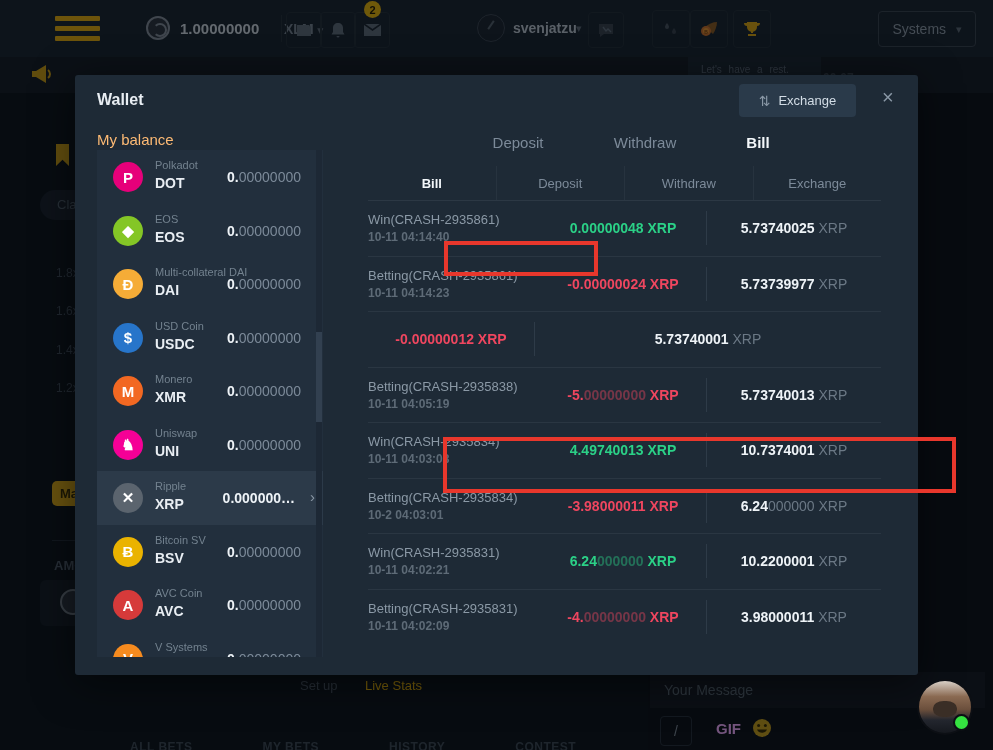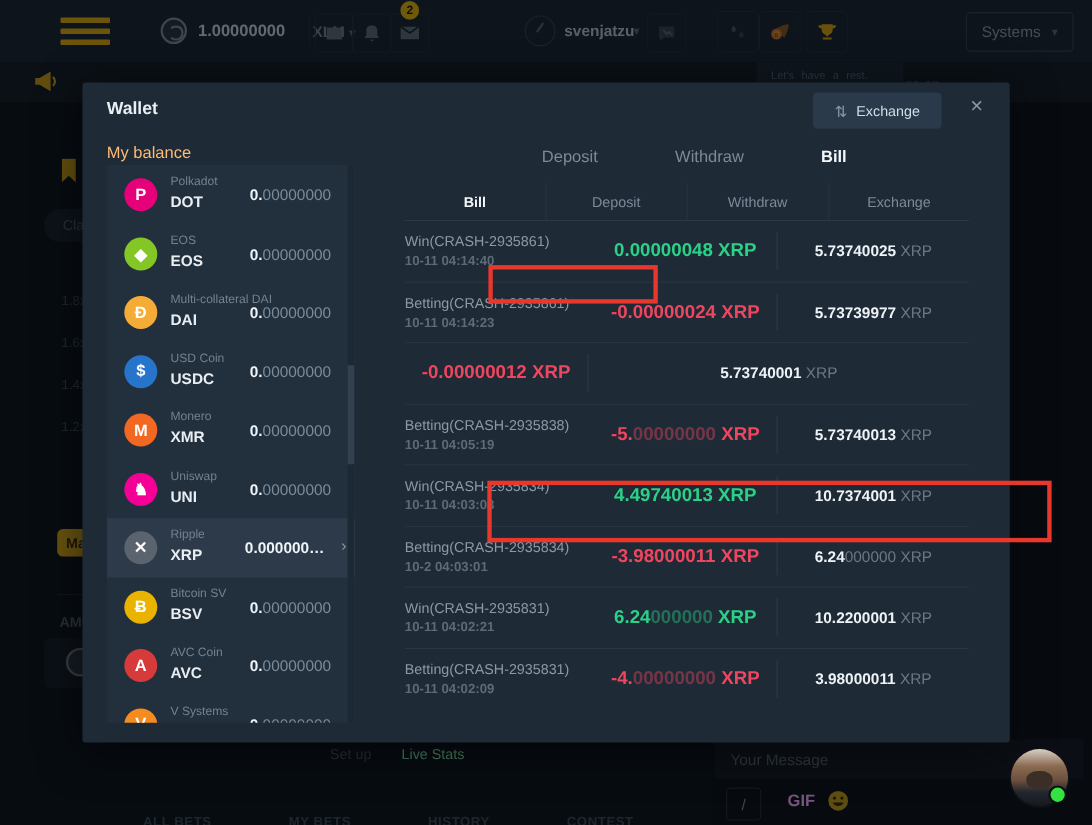--- a/index.html
+++ b/index.html
@@ -64,21 +64,21 @@
   .maxbtn{left:52px;top:481px;width:40px;height:25px;background:#d7a516;border-radius:5px;
           color:#35290237;} 
   .max-t{left:60px;top:486px;font-size:13px;font-weight:bold;color:#3a2d02;}
   .lsep{left:52px;top:540px;width:40px;height:1px;background:#222b35;}
   .amo-t{left:54px;top:558px;font-size:13px;font-weight:bold;color:#4e5a66;}
   .amt-input{left:40px;top:580px;width:56px;height:46px;background:#151c24;border-radius:6px;}
   .amt-coin{left:60px;top:589px;width:26px;height:26px;border-radius:50%;background:#2c343e;
             border:2px solid #6f7883;box-sizing:border-box;}
   .panel-foot{left:96px;top:640px;width:560px;height:33px;background:#19222c;}
   .setup-t{left:300px;top:678px;font-size:13px;color:#4b5662;}
-  .livestats-t{left:365px;top:678px;font-size:13px;color:#86efac;}
+  .livestats-t{left:365px;top:678px;font-size:13px;color:#eab308;}
   .bottom-tabs{left:130px;top:740px;display:flex;gap:70px;z-index:1;}
   .bottom-tabs span{font-size:12px;font-weight:bold;color:#3d4853;letter-spacing:.5px;}
 
   
   .chatcol{left:648px;top:93px;width:345px;height:657px;background:#0e1218;z-index:0;}
   .msg-input{left:650px;top:672px;width:335px;height:36px;background:#151b23;border:0;
              color:#5d6975;font-size:14px;padding:0 14px;box-sizing:border-box;z-index:1;
              font-family:"Liberation Sans",sans-serif;}
   .msg-input::placeholder{color:#5d6975;}
   .slash-btn{left:660px;top:716px;width:30px;height:28px;border:1px solid #272f3a;border-radius:4px;
@@ -133,21 +133,21 @@
   .subtab{flex:1;display:flex;align-items:center;justify-content:center;
           font-size:13px;color:#7c8a99;border-right:1px solid #27333f;}
   .subtab:last-child{border-right:0;}
   .subtab.active{font-weight:bold;color:#f3f7fa;}
   .txwrap{left:293px;top:126px;width:513px;height:498px;overflow:hidden;}
   .tx-row{position:relative;height:54.5px;display:flex;align-items:center;border-top:1px solid #2a3642;}
   .tx-row:first-child{border-top:0;}
   .tx-c1{width:172px;text-align:left;}
   .tx-type{font-size:13px;color:#8b99a6;}
   .tx-time{font-size:12px;font-weight:bold;color:#5e6b77;margin-top:3px;}
-  .tx-c2{width:166px;text-align:center;font-size:17px;font-weight:bold;}
+  .tx-c2{width:166px;text-align:center;font-size:14px;font-weight:bold;}
   .tx-row.pos .tx-c2{color:#2bd187;}
   .tx-row.neg .tx-c2{color:#ef465f;}
   .tx-c2 .dim{opacity:.42;}
   .vline{width:1px;height:34px;background:#2e3b48;}
   .tx-c3{flex:1;text-align:center;font-size:14px;white-space:nowrap;}
   .tx-c3 b{color:#eef3f7;} .tx-c3 span{color:#6b7885;}
 
   
   .anno{border:4px solid #e8372c;z-index:7;box-sizing:border-box;}
   .anno-bill{left:444px;top:241px;width:154px;height:35px;}

